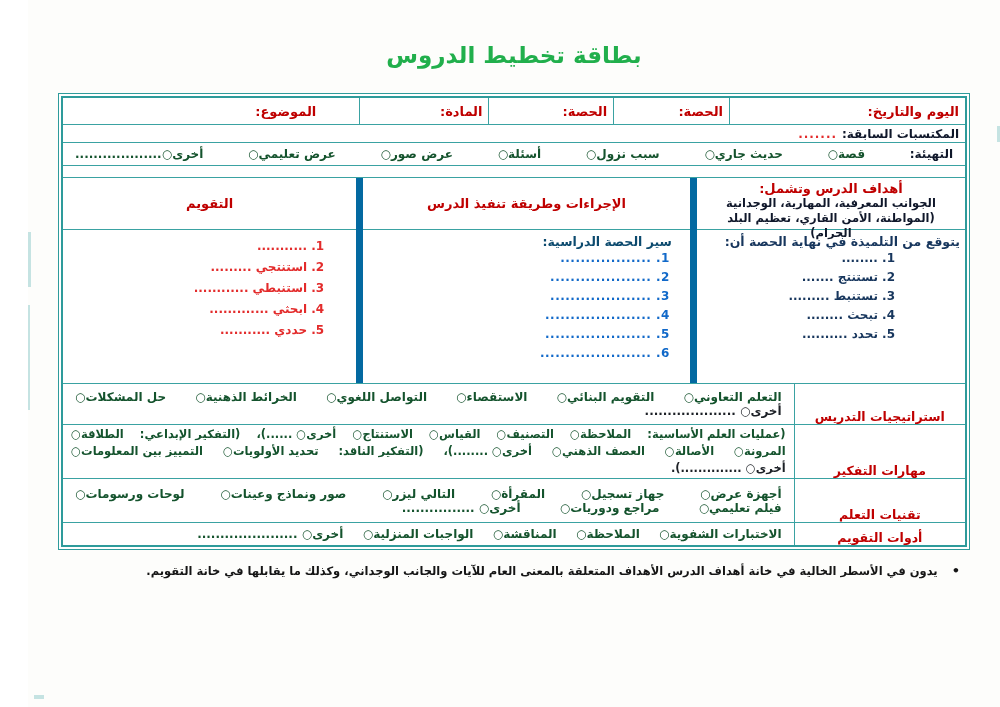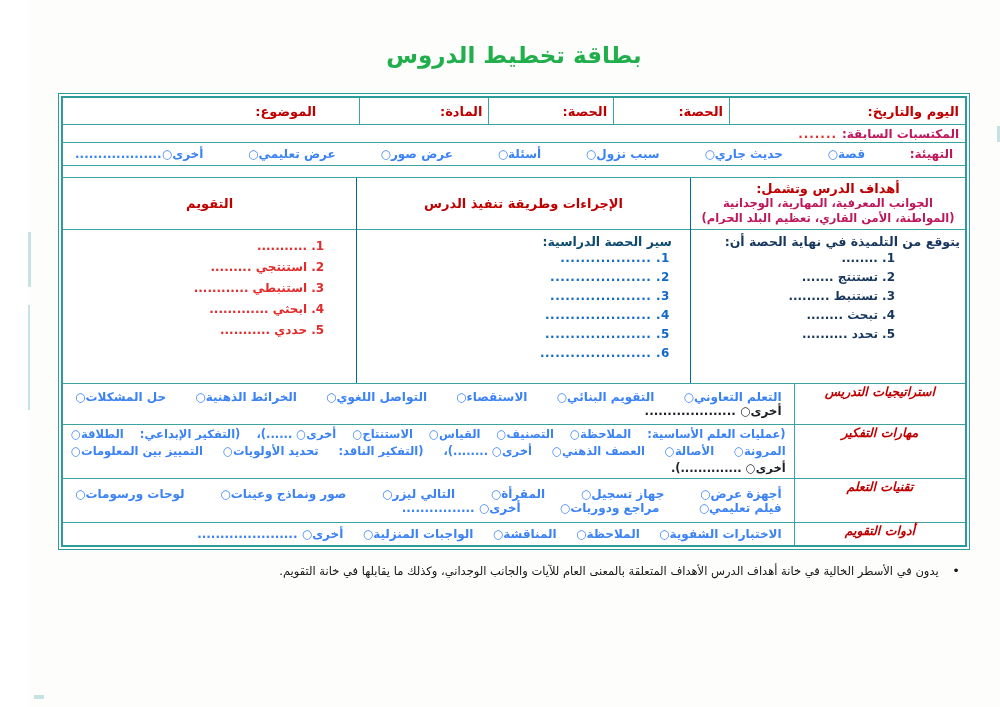--- a/index.html
+++ b/index.html
@@ -14,59 +14,59 @@
   .row:first-child{border-top:none;}
   
   .info{display:flex;height:26px;}
   .icell{border-left:1px solid #3aa2a2;display:flex;align-items:center;
          justify-content:flex-start;padding:0 6px;font-size:13px;color:#bf0000;box-sizing:border-box;}
   .icell:last-child{border-left:none;}
   .w-day{width:26.5%;} .w-period{width:13%;} .w-grade{width:14%;} .w-subject{width:14.5%;margin-left:11px;}
   .w-topic{width:32%;padding-right:32px;}
   
   .prior{height:17px;display:flex;align-items:center;gap:5px;padding:0 6px;font-size:12px;}
-  .navy{color:#be185d;} .red{color:#bf0000;} 
+  .navy{color:#0f172a;} .red{color:#bf0000;} 
   .reddots{color:#e32b2b;letter-spacing:1px;}
   
   .flexspread{display:flex;align-items:center;justify-content:space-between;
               padding:0 12px;font-size:12px;}
   .warm{height:22px;}
-  .opt{white-space:nowrap;color:#3b82f6;}
+  .opt{white-space:nowrap;color:#14532d;}
   .spacer{height:11px;}
   
   .main3{display:flex;height:206px;box-sizing:border-box;}
-  .col{border-left:1px solid #0369a1;box-sizing:border-box;display:flex;flex-direction:column;}
+  .col{border-left:7px solid #0369a1;box-sizing:border-box;display:flex;flex-direction:column;}
   .col:last-child{border-left:none;}
   .obj{width:30.5%;} .proc{width:37%;} .eval{width:32.5%;}
   .colhead{height:52px;border-bottom:1px solid #3aa2a2;box-sizing:border-box;
            display:flex;flex-direction:column;justify-content:flex-start;padding-top:3px;}
   .colhead.center{justify-content:center;padding-top:0;}
   .ctr{text-align:center;font-size:13px;}
   .sub{font-size:11.5px;line-height:1.3;padding:0 8px;}
   .colbody{flex:1;padding-top:4px;}
   .lead{font-size:12.5px;padding-right:5px;color:#17365d;}
   .lead2{font-size:12.5px;padding-right:18px;color:#0c4a6e;}
   .objlist{padding-right:70px;font-size:12px;color:#17365d;}
   .objitem{line-height:19px;}
   .proclist{padding-right:20px;font-size:12px;color:#1169c9;}
   .procitem{line-height:19px;letter-spacing:.5px;}
   .evallist{padding-right:32px;padding-top:2px;font-size:12px;color:#e32b2b;}
   .evalitem{line-height:21px;}
   
   .lrow{display:flex;}
   .lcell{width:19%;border-left:1px solid #3aa2a2;box-sizing:border-box;
-         display:flex;align-items:flex-start;justify-content:center;font-size:12.5px;text-align:center;font-style:italic;}
+         display:flex;align-items:flex-end;justify-content:center;font-size:12.5px;text-align:center;}
   .ccell{width:81%;box-sizing:border-box;display:flex;flex-direction:column;justify-content:center;}
   .strat{height:40px;} .think{height:53px;} .tech{height:43px;} .tools{height:22px;}
   .otherline{font-size:12px;padding:0 12px;}
   .tight{font-size:11.5px;padding:0 8px;line-height:17px;}
   .half{width:52%;} .wide{width:80%;}
   
   .note{position:absolute;top:563px;right:40px;left:42px;font-size:11.5px;
-        font-weight:400;color:#151515;}
+        font-weight:700;color:#151515;}
   .bullet{margin-left:10px;font-size:13px;}
   
   .art{position:absolute;background:#8ec9c9;opacity:.5;}
   .a1{left:0;top:232px;width:3px;height:55px;}
   .a2{left:0;top:305px;width:2px;height:105px;}
   .a3{left:6px;top:695px;width:10px;height:4px;}
   .a4{right:0;top:126px;width:3px;height:16px;}
 </style>
 </head>
 <body>

